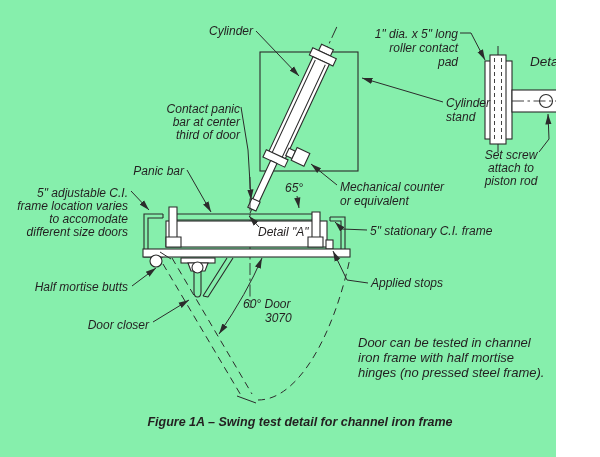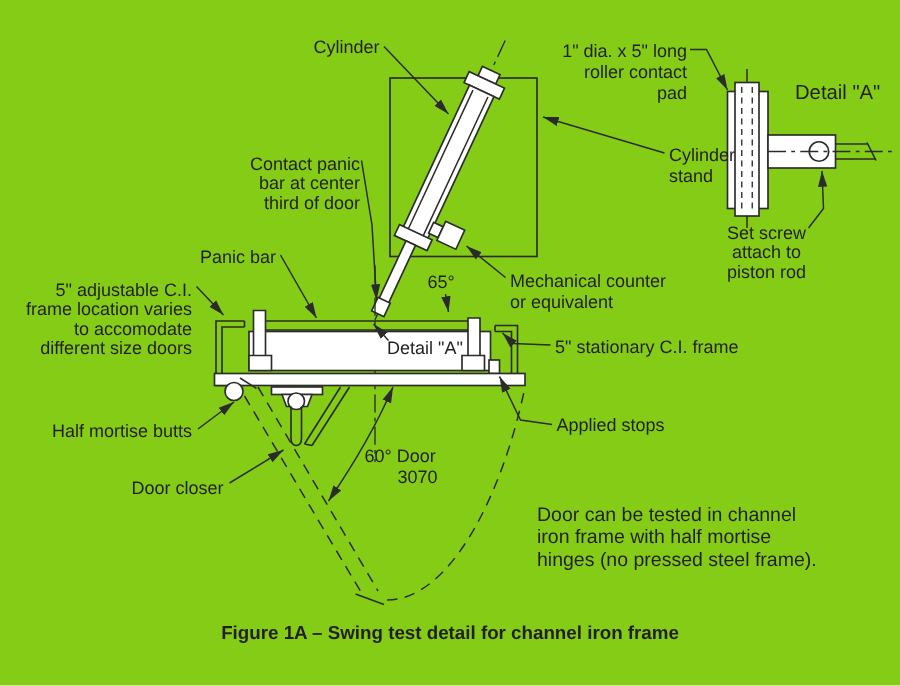--- a/index.html
+++ b/index.html
@@ -1,18 +1,18 @@
 <!DOCTYPE html>
 <html><head>
 <meta charset="utf-8">
 <style>
   html,body{margin:0;padding:0;background:#ffffff;}
   .stage{
-    position:relative;width:600px;height:457px;background:#84cc16;
-    font-family:"Liberation Sans", sans-serif;overflow:hidden;
+    position:relative;width:556px;height:457px;background:#86efac;
+    font-family:"Liberation Sans", sans-serif;overflow:hidden;font-style:italic;
   }
   svg{position:absolute;left:0;top:0;}
   svg text{
     fill:#231f20;font-size:12px;font-family:"Liberation Sans", sans-serif;
   }
   svg text.big{font-size:13.5px;}
   svg text.note{font-size:13px;}
   svg text.caption{font-size:12.5px;font-weight:bold;}
   .ln{stroke:#2b2b2b;stroke-width:1.1;fill:none;}
   .thin{stroke:#2b2b2b;stroke-width:1;fill:none;}

